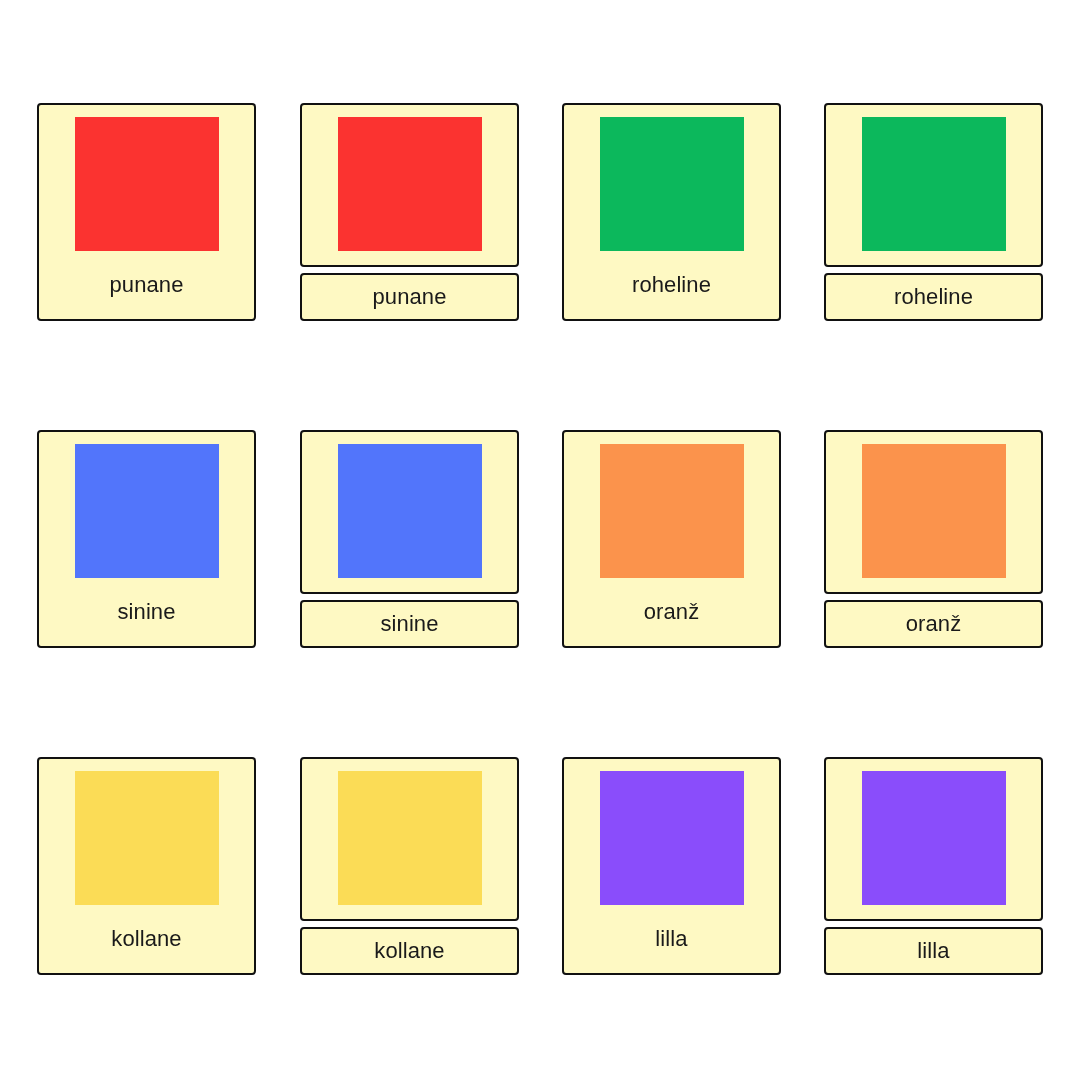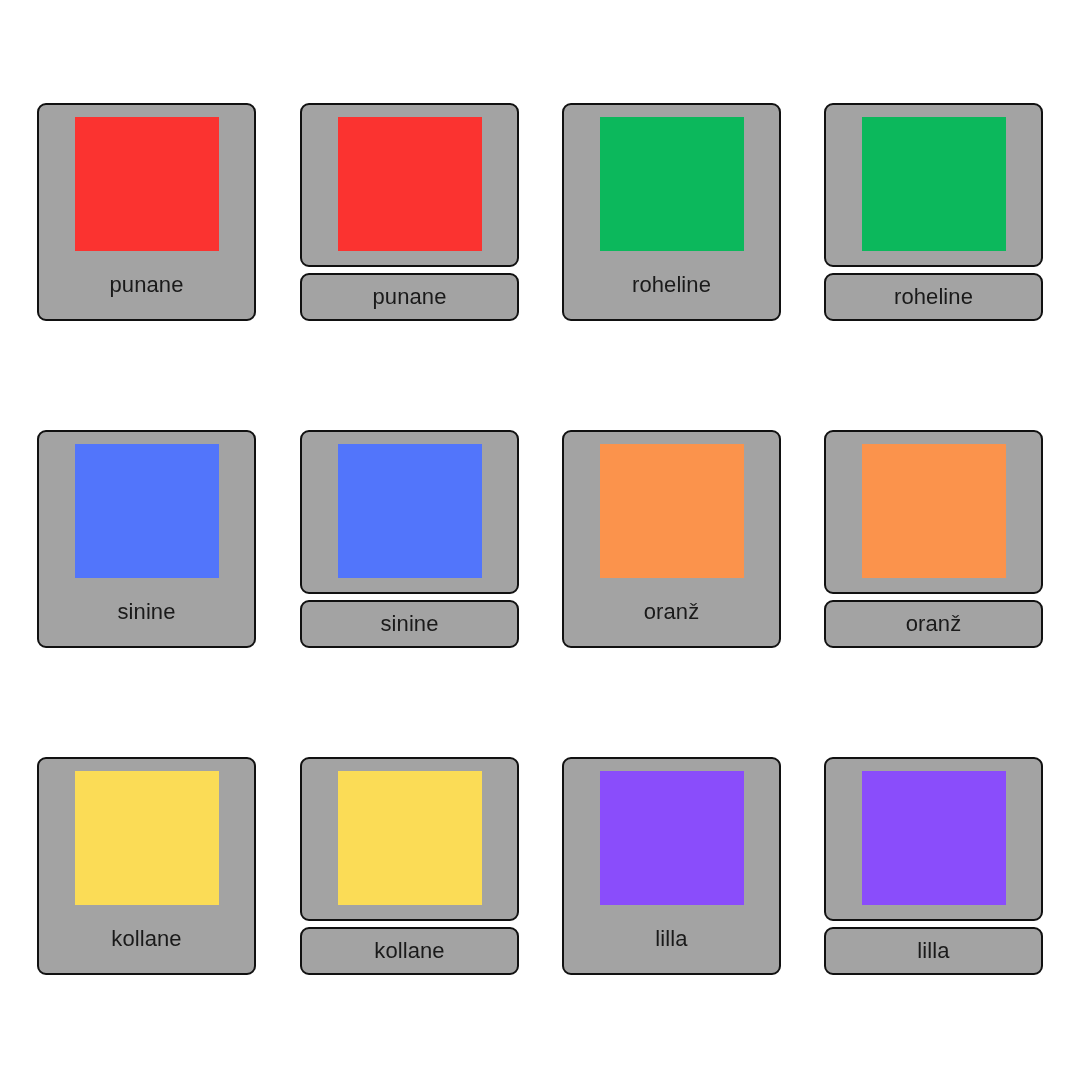--- a/index.html
+++ b/index.html
@@ -17,23 +17,23 @@
   #board {
     position: relative;
     width: 1080px;
     height: 1080px;
   }
 
   
   .card {
     position: absolute;
     box-sizing: border-box;
-    background: #a3a3a3;
+    background: #fef9c3;
     border: 2px solid #111111;
-    border-radius: 9px;
+    border-radius: 4px;
   }
 
   
   .card--unified {
     width: 219px;
     height: 218px;
     display: flex;
     flex-direction: column;
     align-items: center;
   }

